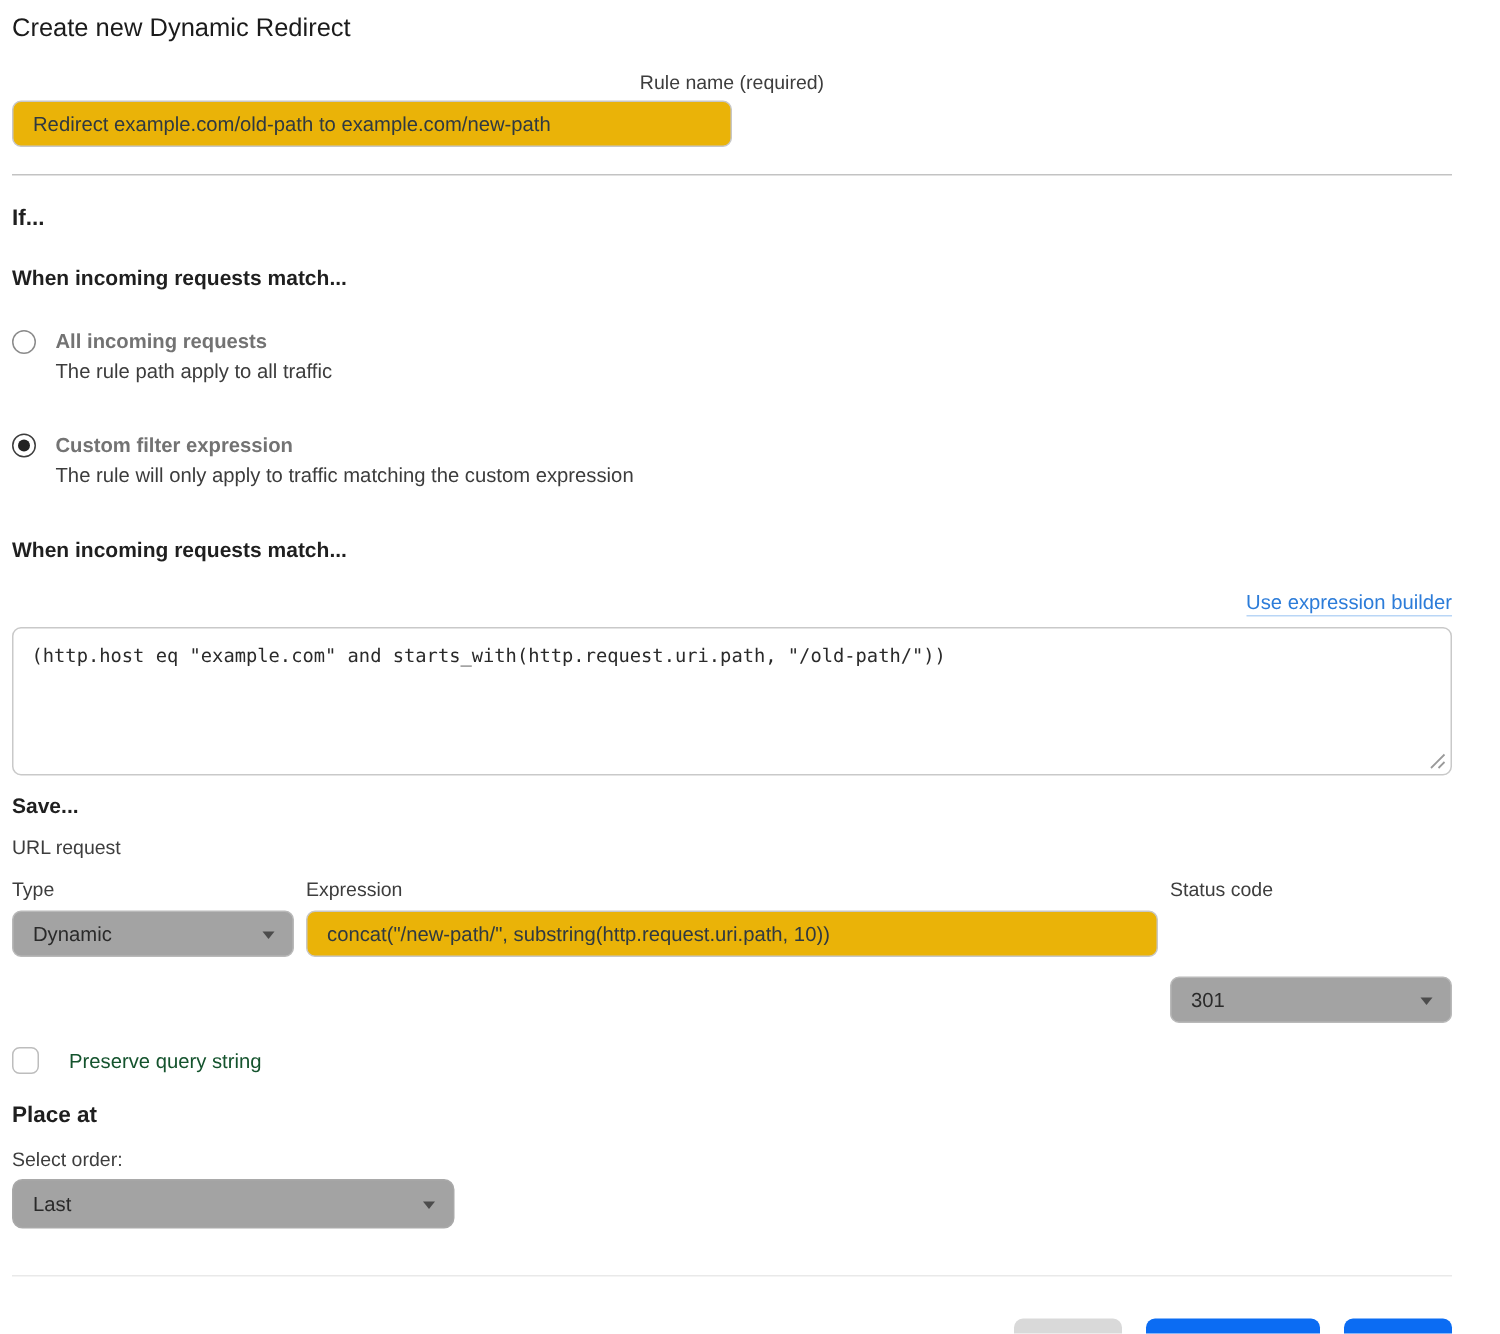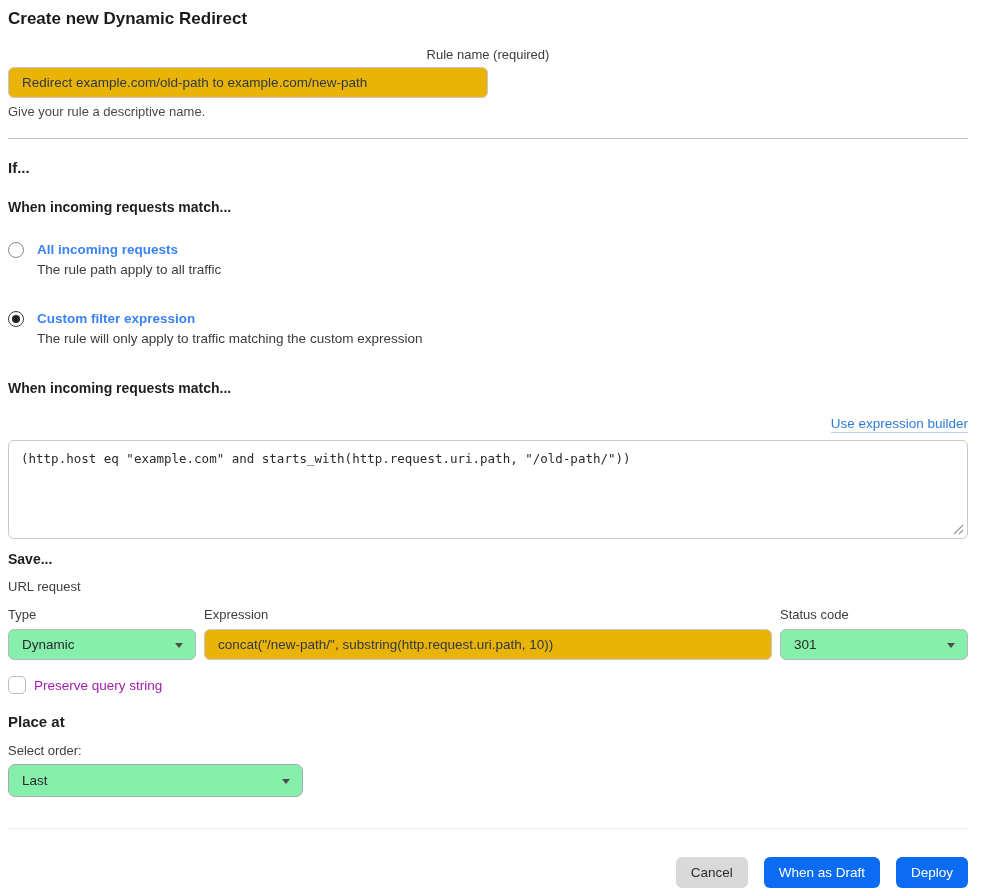--- a/index.html
+++ b/index.html
@@ -5,21 +5,21 @@
   * { box-sizing: border-box; margin: 0; padding: 0; }
   html, body { background: #ffffff; }
   body {
     width: 1000px; height: 889px;
     font-family: "Liberation Sans", sans-serif;
     color: #24292e;
     overflow: hidden;
   }
   .container { margin: 0 32px 0 8px; width: 960px; }
 
-  .page-title { margin-top: 8px; font-size: 17px; line-height: 21px; font-weight: 700; color: #1b1b1b; }
+  .page-title { margin-top: 8px; font-size: 17px; line-height: 21px; font-weight: 400; color: #1b1b1b; }
 
   .field-label { font-size: 13px; line-height: 16px; color: #3d3d3d; }
   .rule-label { margin-top: 18px; text-align: center; }
 
   .text-input {
     height: 31px; border: 1px solid #c7c7c7; border-radius: 6px;
     padding: 0 13px; font-size: 13.5px; color: #2f3941; background: #eab308;
     font-family: "Liberation Sans", sans-serif; width: 100%; outline: none;
   }
   .rule-input-wrap { margin-top: 4px; width: 480px; }
@@ -37,21 +37,21 @@
   .radio-circle {
     flex: 0 0 auto; width: 16px; height: 16px; border-radius: 50%;
     border: 1px solid #8b8b8b; background: #fff; margin-top: 1px;
     display: inline-flex; align-items: center; justify-content: center; cursor: pointer;
   }
   .radio-row.selected .radio-circle { border-color: #3c3c3c; }
   .radio-row.selected .radio-circle::after {
     content: ""; width: 8px; height: 8px; border-radius: 50%; background: #222222;
   }
   .radio-texts { margin-left: 13px; }
-  .radio-label { font-size: 13.5px; line-height: 17px; font-weight: 700; color: #3b82f6; }
+  .radio-label { font-size: 13.5px; line-height: 17px; font-weight: 700; color: #737373; }
   .radio-desc { margin-top: 3px; font-size: 13.5px; line-height: 17px; color: #3c3c3c; }
 
   .builder-row { margin-top: 18px; display: flex; justify-content: flex-end; }
   .builder-link {
     font-size: 13.5px; line-height: 17px; color: #2c7cd9; text-decoration: none;
     border-bottom: 1px solid #b9d6f6; padding-bottom: 0; cursor: pointer;
   }
 
   .textarea-wrap { position: relative; margin-top: 7px; }
   .expr-textarea {
@@ -63,39 +63,39 @@
   .resize-corner { position: absolute; right: 4px; bottom: 4px; cursor: nwse-resize; line-height: 0; }
 
   .then-heading { margin-top: 11px; font-size: 14px; line-height: 18px; font-weight: 700; color: #1f1f1f; }
   .action-label { margin-top: 11px; font-size: 13px; line-height: 16px; color: #3d3d3d; }
 
   .fields-row { margin-top: 12px; display: flex; gap: 8px; }
   .field-col { display: flex; flex-direction: column; }
   .field-col .field-label { margin-bottom: 6px; }
   .col-type { width: 188px; }
   .col-expr { flex: 1; }
-  .col-status { width: 188px; }
+  .col-status { width: 188px; gap: 44px; }
 
   .select-box {
     position: relative; height: 31px; border: 1px solid #b9b9b9; border-radius: 6px;
-    background: #86efac; display: flex; align-items: center; padding: 0 28px 0 13px;
+    background: #a3a3a3; display: flex; align-items: center; padding: 0 28px 0 13px;
     font-size: 13.5px; color: #2a2a2a; cursor: pointer;
   }
   .chevron {
     position: absolute; right: 12px; top: 50%; margin-top: -2px;
     width: 0; height: 0; border-left: 4.5px solid transparent;
     border-right: 4.5px solid transparent; border-top: 5px solid #4c4c4c;
   }
 
   .checkbox-row { margin-top: 16px; display: flex; align-items: center; }
   .checkbox-square {
     width: 18px; height: 18px; border: 1px solid #bdbdbd; border-radius: 5px;
     background: #fff; cursor: pointer; flex: 0 0 auto;
   }
-  .checkbox-label { margin-left: 8px; font-size: 13.5px; color: #a21caf; }
+  .checkbox-label { margin-left: 20px; font-size: 13.5px; color: #14532d; }
 
   .place-heading { margin-top: 18px; font-size: 15px; line-height: 19px; font-weight: 700; color: #1f1f1f; }
   .order-label { margin-top: 12px; }
   .order-select-wrap { margin-top: 5px; width: 295px; }
   .order-select-wrap .select-box { height: 33px; border-radius: 7px; border-color: #a9a9a9; }
 
   .footer-row { margin-top: 28px; display: flex; justify-content: flex-end; gap: 16px; }
   .btn {
     height: 31px; border: none; border-radius: 6px; font-size: 13.5px;
     font-family: "Liberation Sans", sans-serif; cursor: pointer;
@@ -108,21 +108,20 @@
 <body>
 
 <div class="container">
 
   <h1 class="page-title">Create new Dynamic Redirect</h1>
 
   <div class="field-label rule-label">Rule name (required)</div>
   <div class="rule-input-wrap">
     <input class="text-input" type="text" value="Redirect example.com/old-path to example.com/new-path" style="">
   </div>
-  <div class="help-text">Give your rule a descriptive name.</div>
 
   <hr class="divider">
 
   <div class="if-heading">If...</div>
   <div class="match-heading">When incoming requests match...</div>
 
   <div class="radio-row">
     <span class="radio-circle"></span>
     <div class="radio-texts">
       <div class="radio-label">All incoming requests</div>

